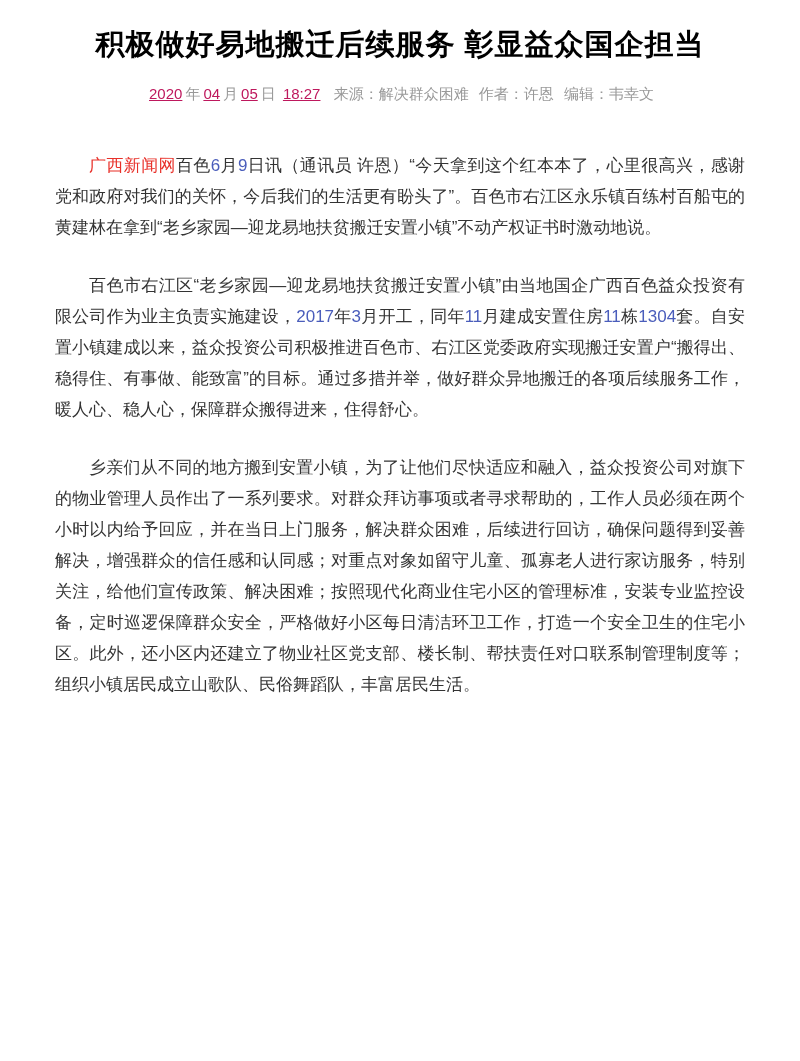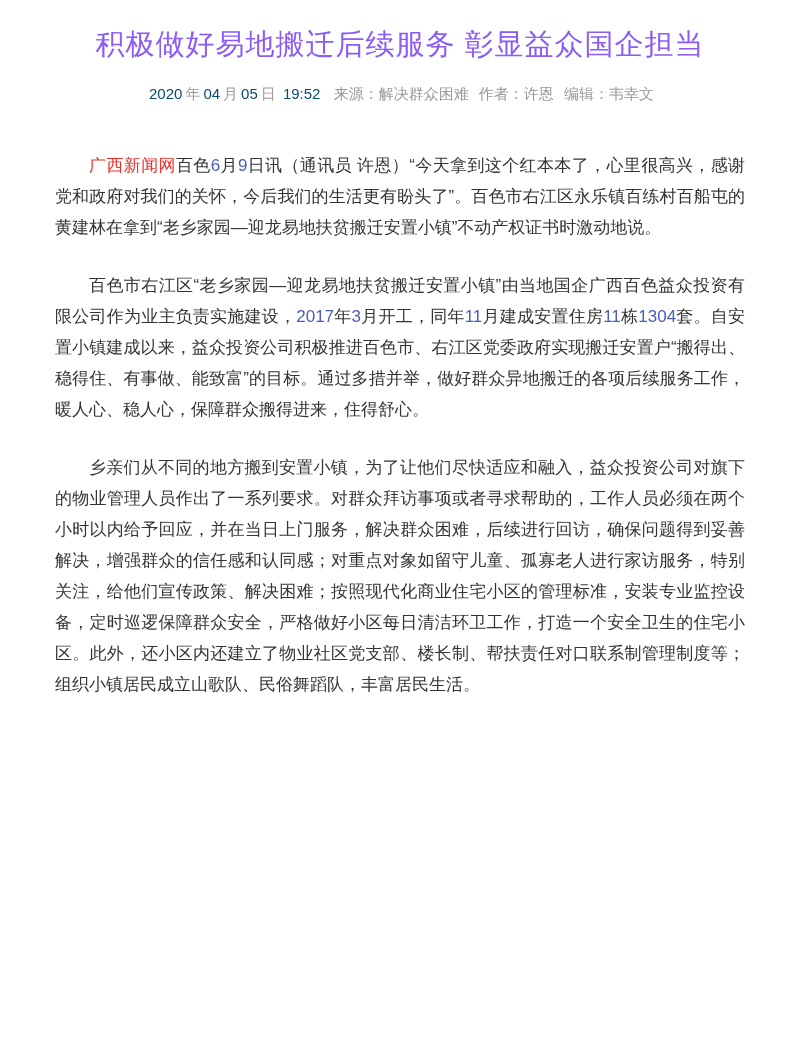--- a/index.html
+++ b/index.html
@@ -8,23 +8,23 @@
     min-height:1061px;
     margin:0 auto;
     box-sizing:border-box;
     padding:26px 55px 14px 55px;
     background:#ffffff;
     font-family:"Liberation Sans","DejaVu Sans",sans-serif;
   }
   h1.title{
     font-size:29px;
     line-height:36px;
-    font-weight:normal;
+    font-weight:bold;
     text-align:center;
-    color:#8b5cf6;
+    color:#000000;
     margin:0 0 22px 0;
     letter-spacing:1px;
   }
   .meta{
     text-align:center;
     color:#999999;
     font-size:15px;
     line-height:20px;
     margin:0 0 46px 0;
   }
@@ -37,31 +37,31 @@
     text-indent:2em;
     margin:0 0 27px 0;
     word-break:break-all;
   }
   .source-link{
     color:var(--accent-red,#e8312a);
     text-decoration:none;
     cursor:pointer;
   }
   .body .num{color:var(--digit-blue,#4a5dbb);}
-  .meta .num{color:#0c4a6e;}
+  .meta .num{color:#be185d;text-decoration:underline;}
 </style>
 </head>
 <body>
 
 <div class="page">
 
   <h1 class="title">积极做好易地搬迁后续服务 彰显益众国企担当</h1>
 
   <div class="meta accent-digits">
-    <span><span class="num">2020</span>年<span class="num">04</span>月<span class="num">05</span>日 <span class="num">19:52</span></span>
+    <span><span class="num">2020</span>年<span class="num">04</span>月<span class="num">05</span>日 <span class="num">18:27</span></span>
     <span>来源：解决群众困难</span>
     <span>作者：许恩</span>
     <span>编辑：韦幸文</span>
   </div>
 
   <div class="body">
 
     <p>
       <a class="source-link">广西新闻网</a><span class="accent-digits">百色<span class="num">6</span>月<span class="num">9</span>日讯（通讯员 许恩）“今天拿到这个红本本了，心里很高兴，感谢党和政府对我们的关怀，今后我们的生活更有盼头了”。百色市右江区永乐镇百练村百船屯的黄建林在拿到“老乡家园—迎龙易地扶贫搬迁安置小镇”不动产权证书时激动地说。</span>
     </p>

